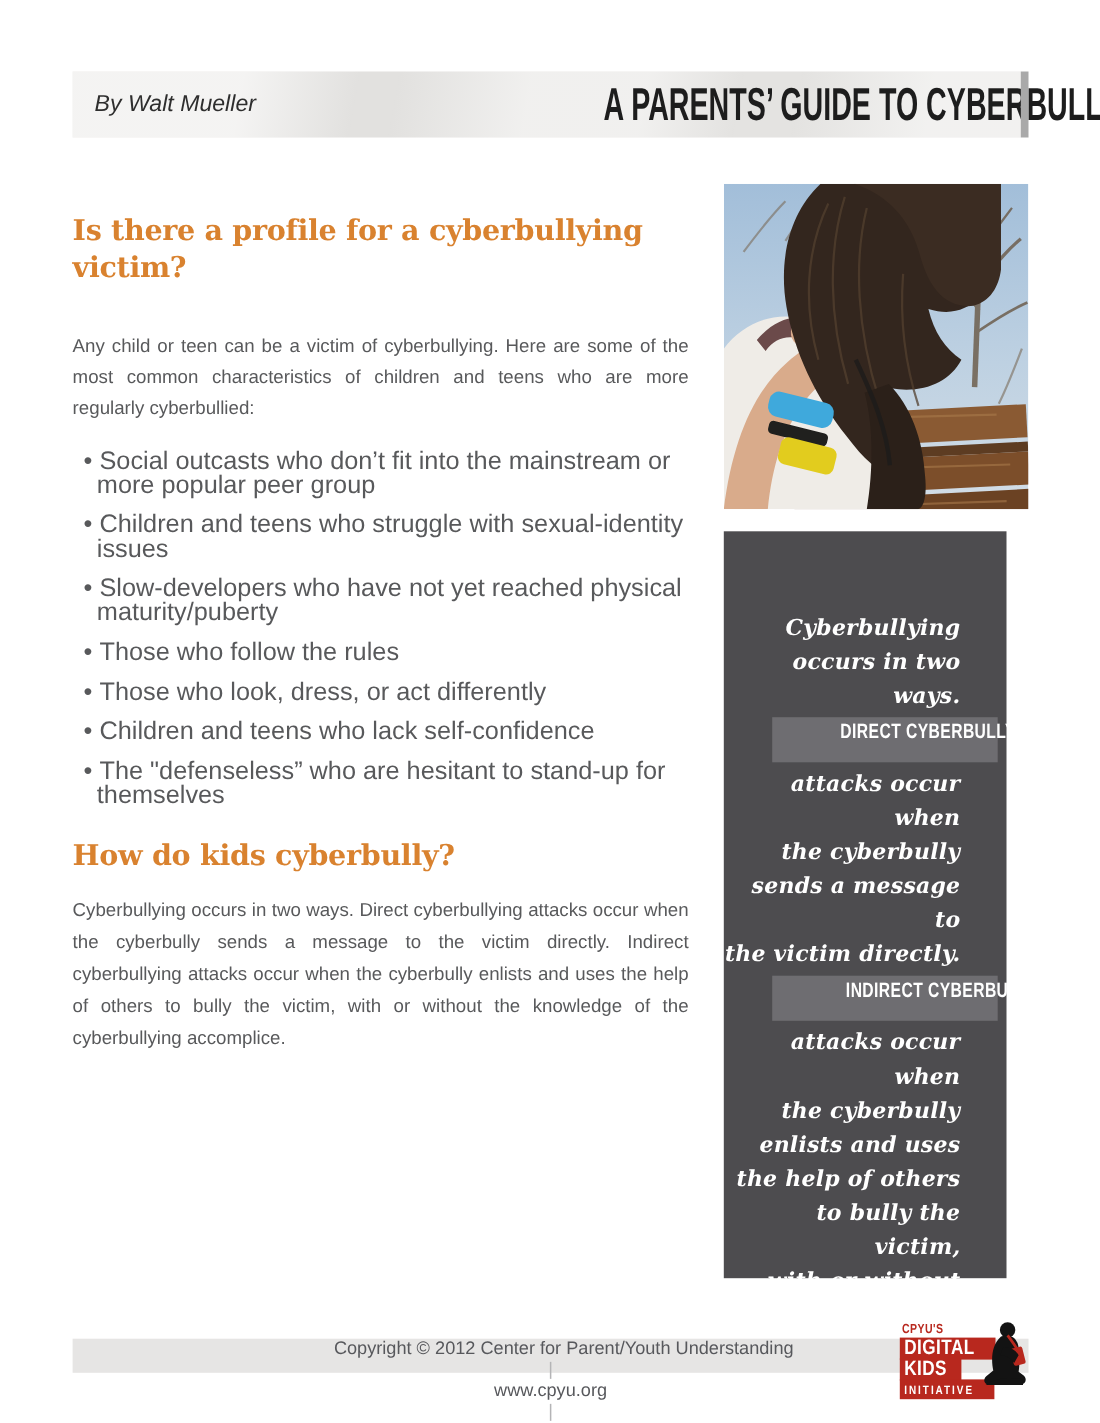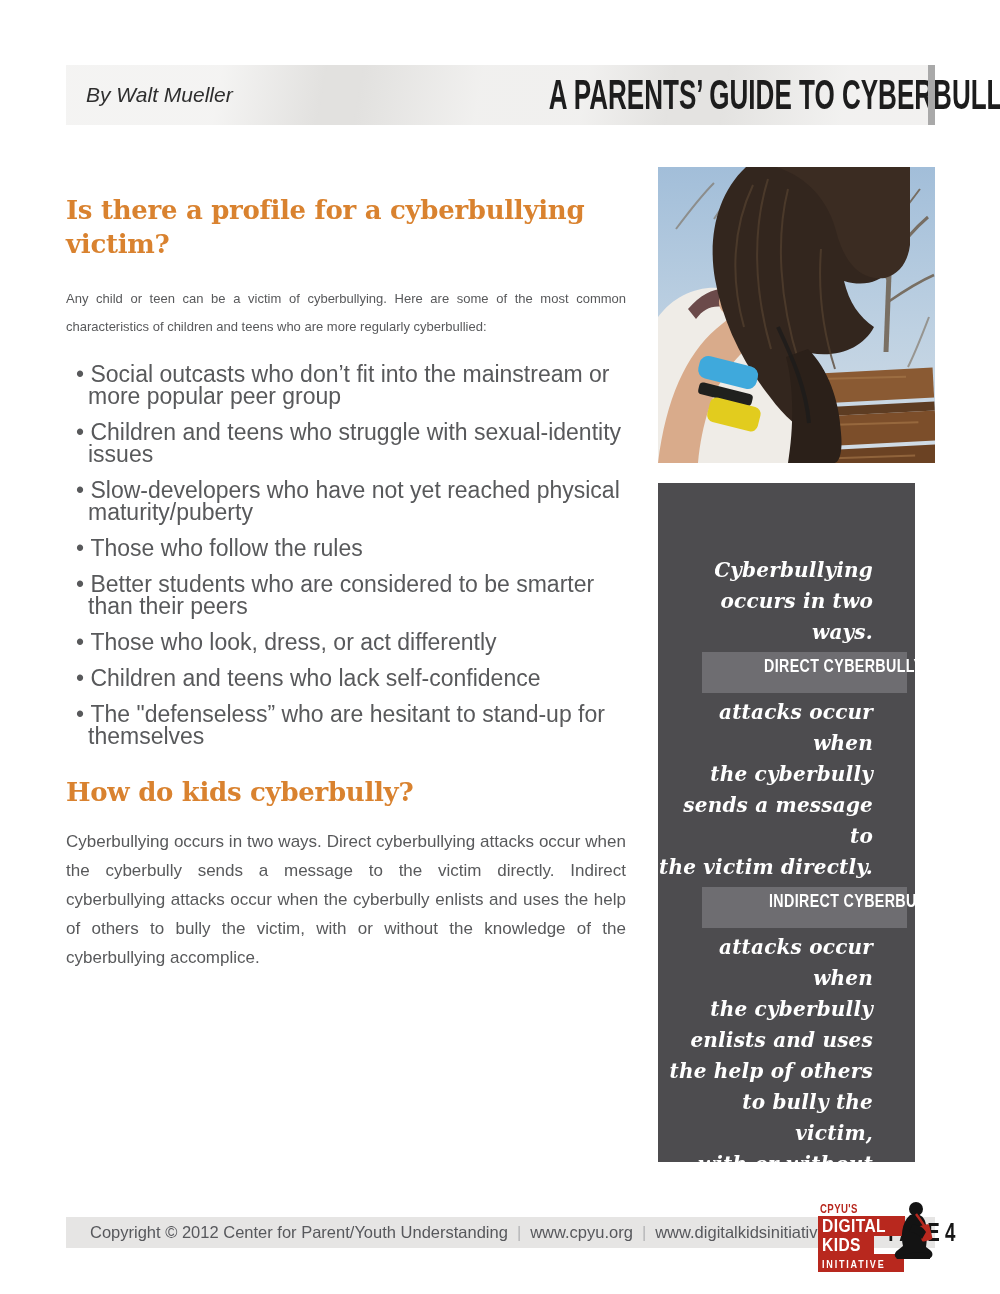--- a/index.html
+++ b/index.html
@@ -16,42 +16,42 @@
   .byline{font-style:italic;font-size:21px;color:#2e2e2e;padding-left:20px;white-space:nowrap;}
   .title-wrap{flex:1;text-align:right;padding-right:22px;overflow:visible;white-space:nowrap;}
   .doc-title{display:inline-block;font-weight:bold;font-size:42px;color:#1d1d1d;
              transform:scaleX(0.62);transform-origin:right center;letter-spacing:0px;white-space:nowrap;}
 
   
   .main-col{position:absolute;left:66px;top:193px;width:560px;color:#58595b;}
   .main-col h1,.main-col h2{font-family:"DejaVu Serif",serif;font-weight:bold;
         color:#d9822f;font-size:26px;line-height:34px;margin:0;letter-spacing:-0.3px;}
   .main-col h2{margin-top:28px;}
-  p.intro{font-size:13px;line-height:28px;text-align:justify;margin:24px 0 0 0;}
+  p.intro{font-size:17px;line-height:28px;text-align:justify;margin:40px 0 0 0;}
   ul.bullets{list-style:none;margin:22px 0 0 0;padding:0 0 0 18px;}
   ul.bullets li{font-size:23px;line-height:22px;margin-bottom:14px;
         padding-left:4px;text-indent:-12px;}
   ul.bullets li::before{content:"\2022\00a0";font-style:normal;}
   p.body2{font-size:17px;line-height:29px;text-align:justify;margin:18px 0 0 0;}
 
   
   .photo{position:absolute;left:658px;top:167px;width:277px;height:296px;overflow:hidden;}
   .pullquote{position:absolute;left:658px;top:483px;width:257px;height:679px;
              background:#4d4c4f;box-sizing:border-box;padding-top:72px;text-align:right;}
   .side-line{color:#ffffff;}
   .side-line.serif{font-family:"DejaVu Serif",serif;font-weight:bold;font-style:italic;
         font-size:20px;line-height:31px;padding-right:42px;letter-spacing:0.2px;}
   .side-line.caps{background:#6e6d71;margin:4px 8px 4px 44px;padding:2px 34px 14px 0;
         line-height:24px;}
   .caps-inner{display:inline-block;font-weight:bold;font-size:19px;color:#fff;
         transform:scaleX(0.75);transform-origin:right center;white-space:nowrap;letter-spacing:0.5px;}
 
   
   .footer-bar{position:absolute;left:66px;top:1217px;width:869px;height:31px;background:#e6e5e4;
-        display:flex;align-items:center;font-size:16.5px;color:#57585c;}
+        display:flex;align-items:center;font-size:16.5px;color:#57585c;flex-direction:column;}
   .footer-bar .copy{padding-left:24px;white-space:nowrap;}
   .footer-bar .sep{color:#b4b4b6;padding:0 9px;font-weight:normal;}
   .footer-bar .url{white-space:nowrap;}
   .page-label{margin-left:auto;margin-right:118px;}
   .page-label .condensed{display:inline-block;font-weight:bold;font-size:26px;color:#161616;
         transform:scaleX(0.72);transform-origin:right center;white-space:nowrap;}
 
   .logo{position:absolute;left:818px;top:1199px;width:120px;height:72px;}
   .logo-cpyus{display:inline-block;color:#b8281e;font-weight:bold;font-size:12px;
         transform:scaleX(0.8);transform-origin:left center;letter-spacing:0.5px;margin-left:2px;}
@@ -73,21 +73,20 @@
   </header>
 
   <main class="main-col">
     <h1>Is there a profile for a cyberbullying victim?</h1>
     <p class="intro">Any child or teen can be a victim of cyberbullying. Here are some of the most common characteristics of children and teens who are more regularly cyberbullied:</p>
     <ul class="bullets" id="bullets-list">
         <li>Social outcasts who don’t fit into the mainstream or more popular peer group</li>
         <li>Children and teens who struggle with sexual-identity issues</li>
         <li>Slow-developers who have not yet reached physical maturity/puberty</li>
         <li>Those who follow the rules</li>
-        <li>Better students who are considered to be smarter than their peers</li>
         <li>Those who look, dress, or act differently</li>
         <li>Children and teens who lack self-confidence</li>
         <li>The "defenseless” who are hesitant to stand-up for themselves</li>
       </ul>
     <h2>How do kids cyberbully?</h2>
     <p class="body2">Cyberbullying occurs in two ways. Direct cyberbullying attacks occur when the cyberbully sends a message to the victim directly. Indirect cyberbullying attacks occur when the cyberbully enlists and uses the help of others to bully the victim, with or without the knowledge of the cyberbullying accomplice.</p>
   </main>
 
   <div class="photo">
     <svg width="277" height="296" viewBox="0 0 277 296">

